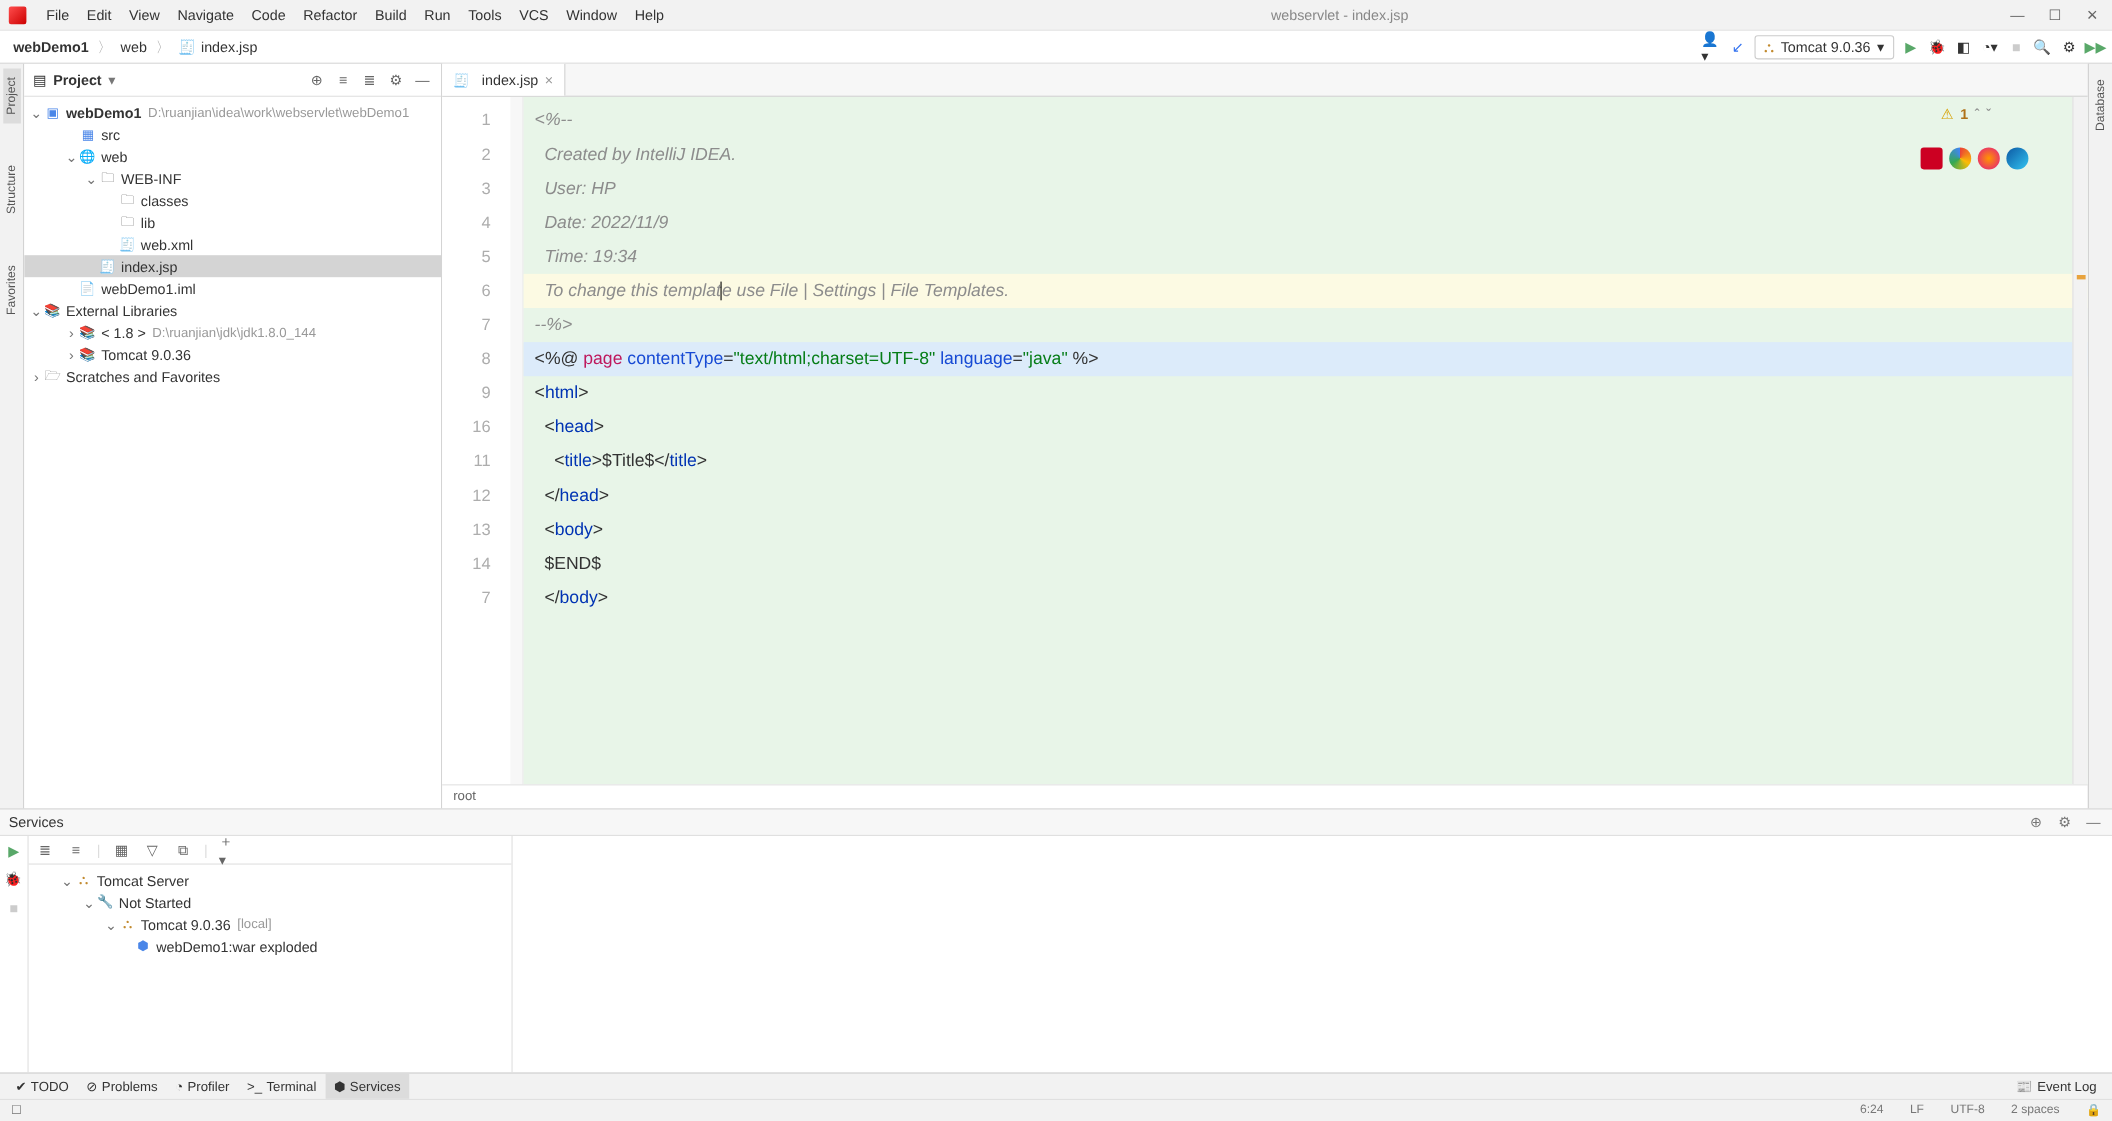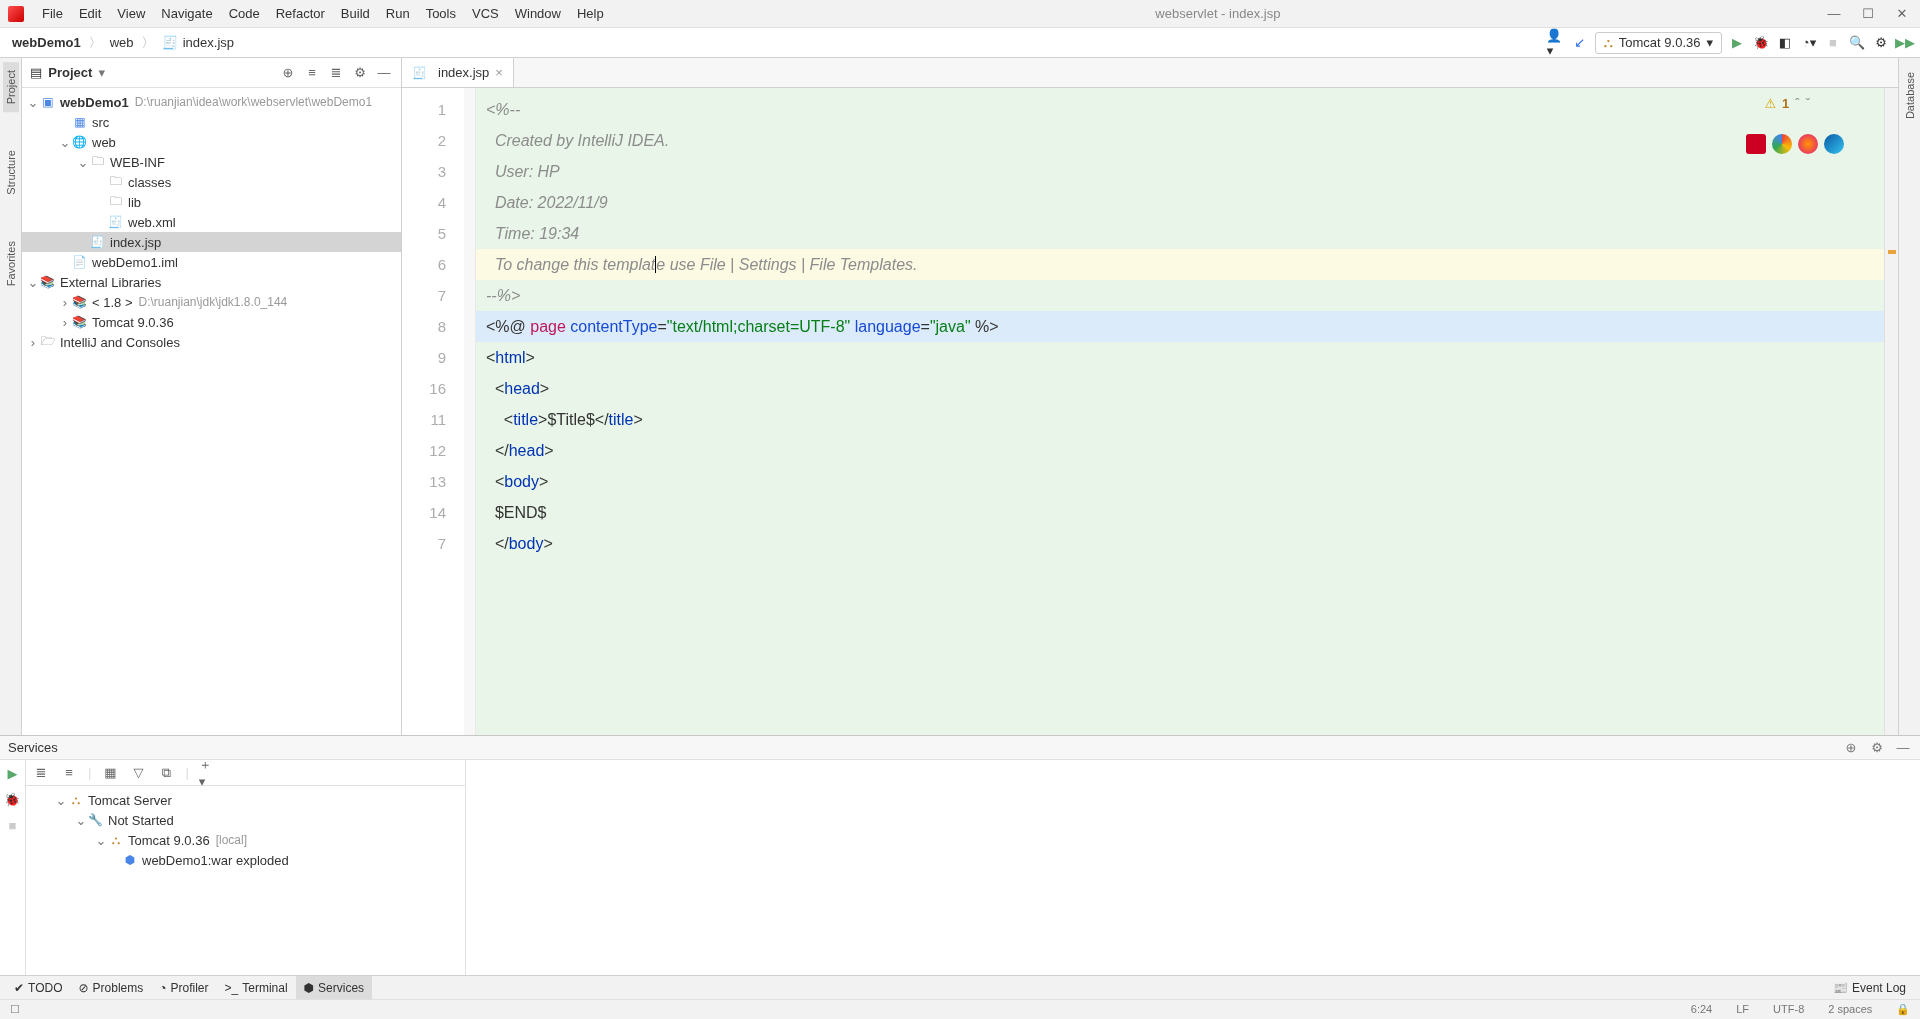--- a/index.html
+++ b/index.html
@@ -223,21 +223,21 @@
           <span class="muted">D:\ruanjian\jdk\jdk1.8.0_144</span>
         </div>
       <div class="tree-row" style="padding-left:36px;">
           <span class="chev">›</span>
           <span class="ficon" style="color:#bb8800;">📚</span>
           <span>Tomcat 9.0.36</span>
         </div>
       <div class="tree-row" style="padding-left:4px;">
           <span class="chev">›</span>
           <span class="ficon" style="color:#888;">🗁</span>
-          <span>IntelliJ and Consoles</span>
+          <span>Scratches and Favorites</span>
         </div>
     </div>
   </div>
 
   <div class="editor-area">
     <div class="tabbar">
       <div class="etab">
         <span class="ficon" style="color:#d17c2e;">🧾</span>
         <span>index.jsp</span>
         <span class="close">×</span>
@@ -272,20 +272,21 @@
       <div class="browser-icons">
         <div class="bicon" style="background:#cc0022;"></div>
         <div class="bicon" style="background:conic-gradient(#ea4335,#fbbc05,#34a853,#4285f4);border-radius:50%;"></div>
         <div class="bicon" style="background:radial-gradient(circle,#ff9500,#e31587);border-radius:50%;"></div>
         <div class="bicon" style="background:linear-gradient(135deg,#0c59a4,#33c3f0);border-radius:50%;"></div>
       </div>
       <div class="right-marks">
         <div style="position:absolute; top:162px; right:2px; width:8px; height:4px; background:#e8a33d;"></div>
       </div>
     </div>
+    <div class="breadcrumb-bar">root</div>
   </div>
 
   <div class="right-rail">
     <div class="rail-label">Database</div>
   </div>
 </div>
 
 <div class="services-panel">
   <div class="svc-header">
     <span>Services</span>

